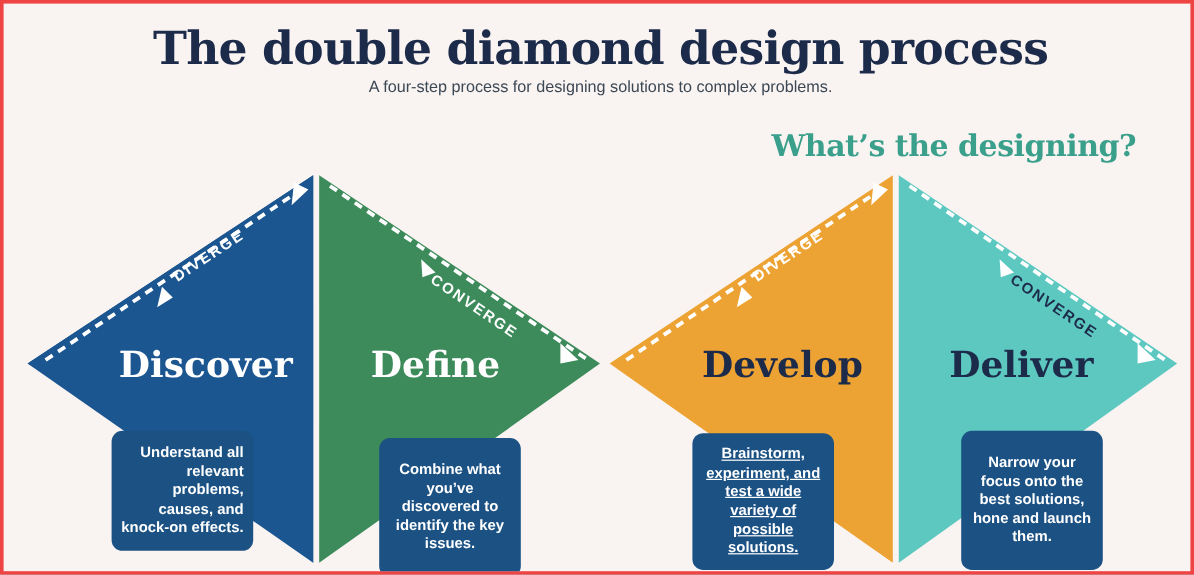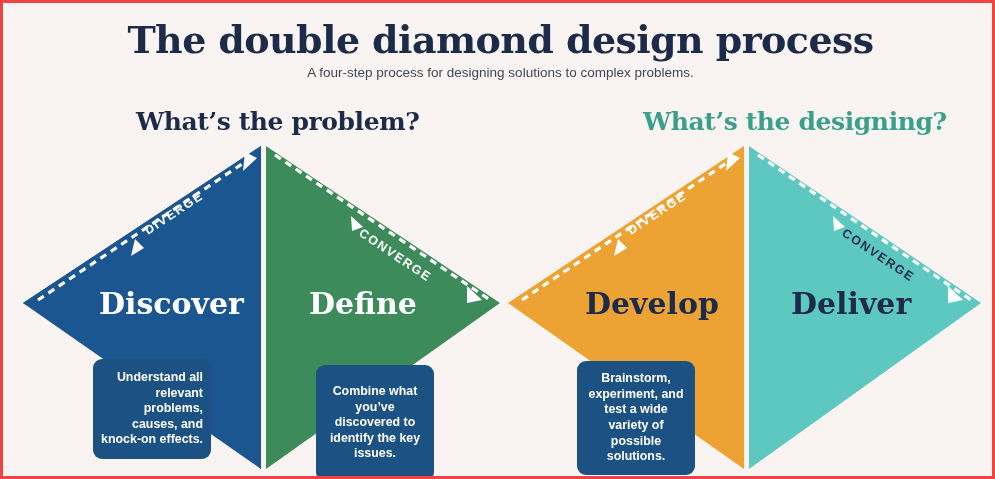--- a/index.html
+++ b/index.html
@@ -97,21 +97,20 @@
   .bubble span { display: block; }
 </style>
 </head>
 <body>
 
 <div class="canvas">
 
   <div class="title">The double diamond design process</div>
   <div class="subtitle">A four-step process for designing solutions to complex problems.</div>
 
-  <div class="section-head left">What’s the problem?</div>
   <div class="section-head right">What’s the designing?</div>
 
   <div class="stage">
     <svg width="995" height="479" viewBox="0 0 995 479" xmlns="http://www.w3.org/2000/svg">
 
       <polygon points="20,300 258,143 258,466 190,404 190,404" fill="#1b5691"></polygon>
       <polygon points="20,300 258,466 258,143" fill="#1b5691"></polygon>
 
       <line x1="35" y1="297" x2="248" y2="155" stroke="#ffffff" stroke-width="3.2" stroke-dasharray="7 5.5"></line>
       <polygon points="128,253 141,245 132,236" fill="#ffffff"></polygon>
@@ -150,18 +149,21 @@
   </div>
 
   <div class="bubble" style="left:90px; top:356px; width:118px; height:100px;text-align:right;">
     <span>Understand all relevant problems, causes, and knock-on effects.</span>
   </div>
 
   <div class="bubble" style="left:313px; top:362px; width:118px; height:116px;">
     <span>Combine what you’ve discovered to identify the key issues.</span>
   </div>
 
-  <div class="bubble" style="left:574px; top:358px; width:118px; height:114px;">
+  <div class="bubble" style="left:574px; top:358px; width:118px; height:114px;text-decoration:underline;">
     <span>Brainstorm, experiment, and test a wide variety of possible solutions.</span>
   </div>
 
+  <div class="bubble" style="left:798px; top:356px; width:118px; height:116px;">
+    <span>Narrow your focus onto the best solutions, hone and launch them.</span>
+  </div>
 
 </div>
 
 </body></html>

